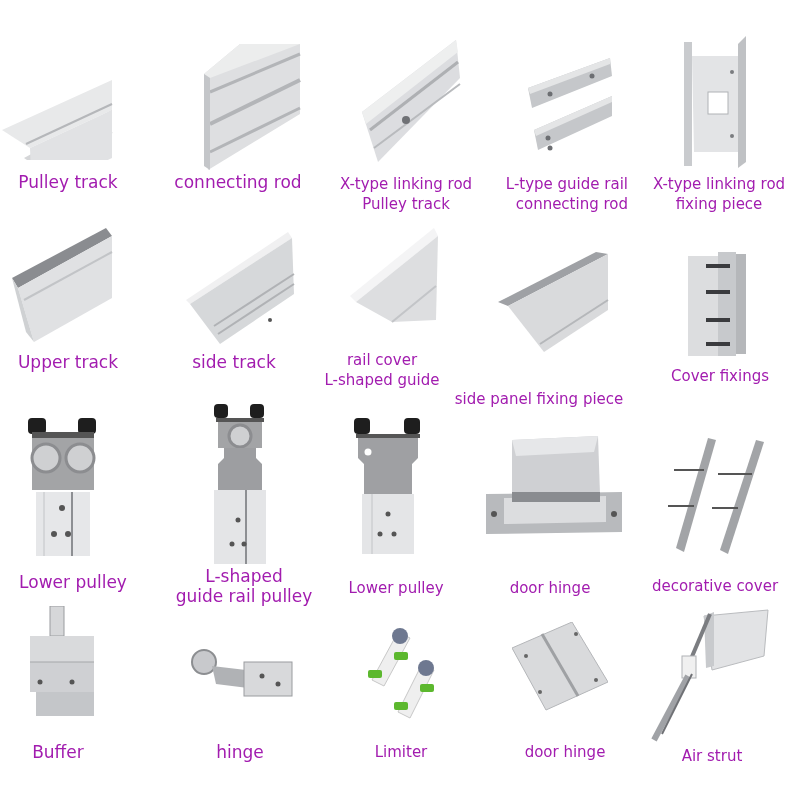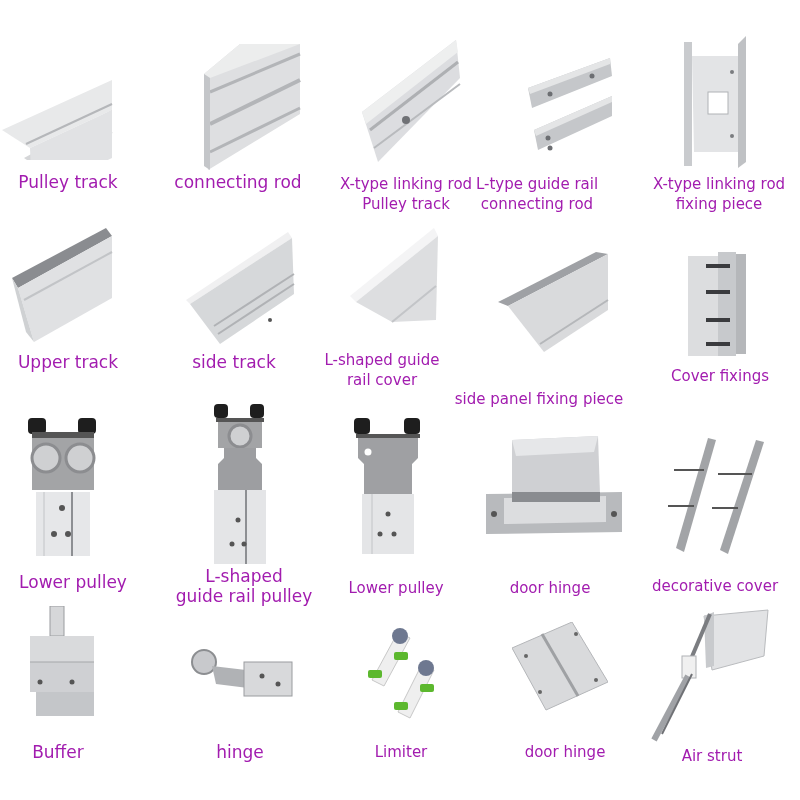--- a/index.html
+++ b/index.html
@@ -68,21 +68,21 @@
       <polygon points="2,30 84,0 86,18 6,50" fill="#c5c7ca"></polygon>
       <polygon points="2,30 84,0 84,6 4,36" fill="#e4e5e6"></polygon>
       <circle cx="24" cy="36" r="2.5" fill="#6c6e72"></circle>
       <circle cx="66" cy="18" r="2.5" fill="#6c6e72"></circle>
       <polygon points="8,72 86,38 86,58 12,92" fill="#c5c7ca"></polygon>
       <polygon points="8,72 86,38 86,44 10,78" fill="#e4e5e6"></polygon>
       <circle cx="22" cy="80" r="2.5" fill="#6c6e72"></circle>
       <circle cx="24" cy="90" r="2.5" fill="#6c6e72"></circle>
     </svg>
   </div>
-  <div class="label l15" style="left:464px;top:174px;width:146px;">
+  <div class="label l15" style="left:482px;top:174px;width:146px;text-align:right;">
     <div>L-type guide rail</div>
     <div>connecting rod</div>
   </div>
 </div>
 
 <div class="cell">
   <div class="pic" style="left:680px;top:36px;">
     <svg width="70" height="134" viewBox="0 0 70 134">
       <rect x="4" y="6" width="8" height="124" fill="#c9cbce"></rect>
       <polygon points="12,20 60,20 62,116 14,116" fill="#e3e4e6"></polygon>
@@ -129,22 +129,22 @@
 
 <div class="cell">
   <div class="pic" style="left:348px;top:226px;">
     <svg width="92" height="98" viewBox="0 0 92 98">
       <polygon points="2,70 86,2 90,10 8,76" fill="#f4f4f5"></polygon>
       <polygon points="8,76 90,10 88,94 44,96" fill="#dddee0"></polygon>
       <line x1="44" y1="96" x2="88" y2="60" stroke="#c3c5c8" stroke-width="2"></line>
     </svg>
   </div>
   <div class="label l15" style="left:312px;top:350px;width:140px;">
+    <div>rail cover</div>
     <div>L-shaped guide</div>
-    <div>rail cover</div>
   </div>
 </div>
 
 <div class="cell">
   <div class="pic" style="left:496px;top:252px;">
     <svg width="116" height="104" viewBox="0 0 116 104">
       <polygon points="2,50 100,0 112,2 12,54" fill="#9fa1a5"></polygon>
       <polygon points="12,54 112,2 112,58 48,100" fill="#d9dadc"></polygon>
       <line x1="44" y1="92" x2="112" y2="48" stroke="#b5b7ba" stroke-width="2"></line>
     </svg>

